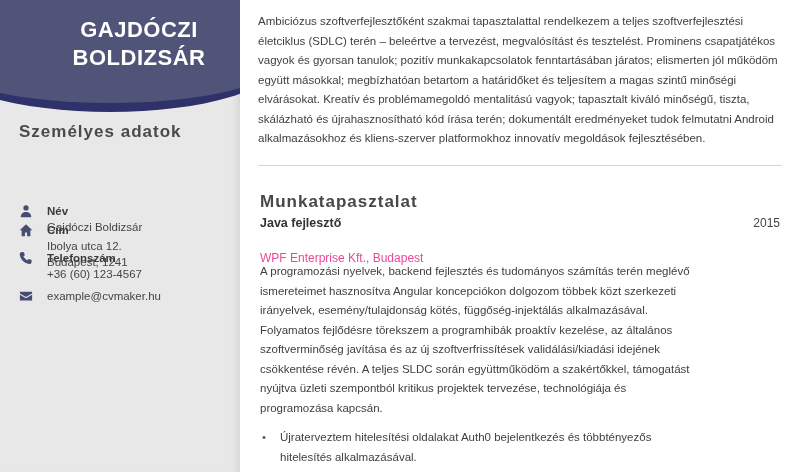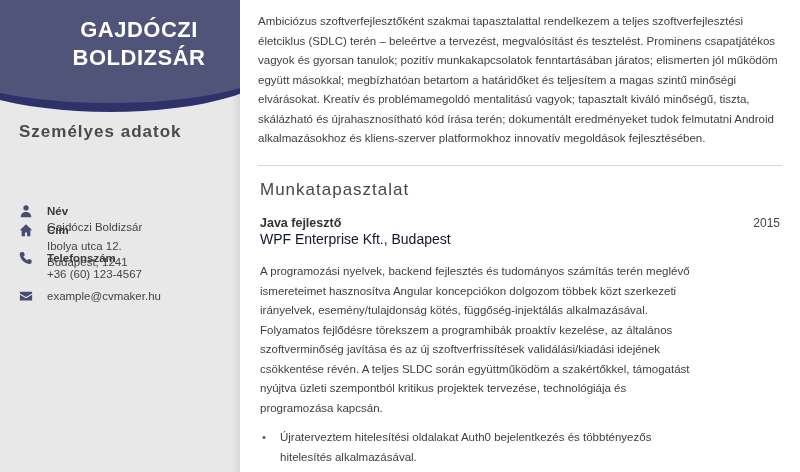--- a/index.html
+++ b/index.html
@@ -33,24 +33,24 @@
     .web-list { position: absolute; left: 19px; top: 384px; list-style: none; }
     .web-list li { display: flex; align-items: center; height: 22px; }
     .bullet-sq { width: 7px; height: 7px; background: #4f5478; margin-right: 14px; margin-top: -6px; }
     .web-link { font-size: 11.5px; color: #444; text-decoration: underline; }
     .summary {
       position: absolute; left: 258px; top: 12px; width: 528px;
       font-size: 11.5px; line-height: 19.5px; color: #3e3e3e;
     }
     .divider { position: absolute; left: 258px; top: 165px; width: 524px; height: 1px; background: #d6d6d6; }
     .section-title {
-      position: absolute; left: 260px; top: 180px; font-size: 17px; color: #484848; letter-spacing: 1px; font-weight: normal;
+      position: absolute; left: 260px; top: 192px; font-size: 17px; color: #484848; letter-spacing: 1px; font-weight: bold;
     }
     .job-title { position: absolute; left: 260px; top: 216px; font-size: 12.5px; font-weight: bold; color: #333; }
-    .job-company { position: absolute; left: 260px; top: 231px; font-size: 14px; color: #0f172a; }
+    .job-company { position: absolute; left: 260px; top: 251px; font-size: 12px; color: #ec4899; }
     .job-year { position: absolute; right: 20px; top: 216px; font-size: 12px; color: #444; }
     .job-desc {
       position: absolute; left: 260px; top: 262px; width: 440px;
       font-size: 11.5px; line-height: 19.5px; color: #3e3e3e;
     }
     .job-bullets { position: absolute; left: 260px; top: 428px; width: 440px; list-style: none; }
     .job-bullets li { position: relative; padding-left: 20px; font-size: 11.5px; line-height: 19.5px; color: #3e3e3e; }
     .job-bullets li::before { content: "•"; position: absolute; left: 2px; top: 0; color: #555; }
   </style>
 </head>

